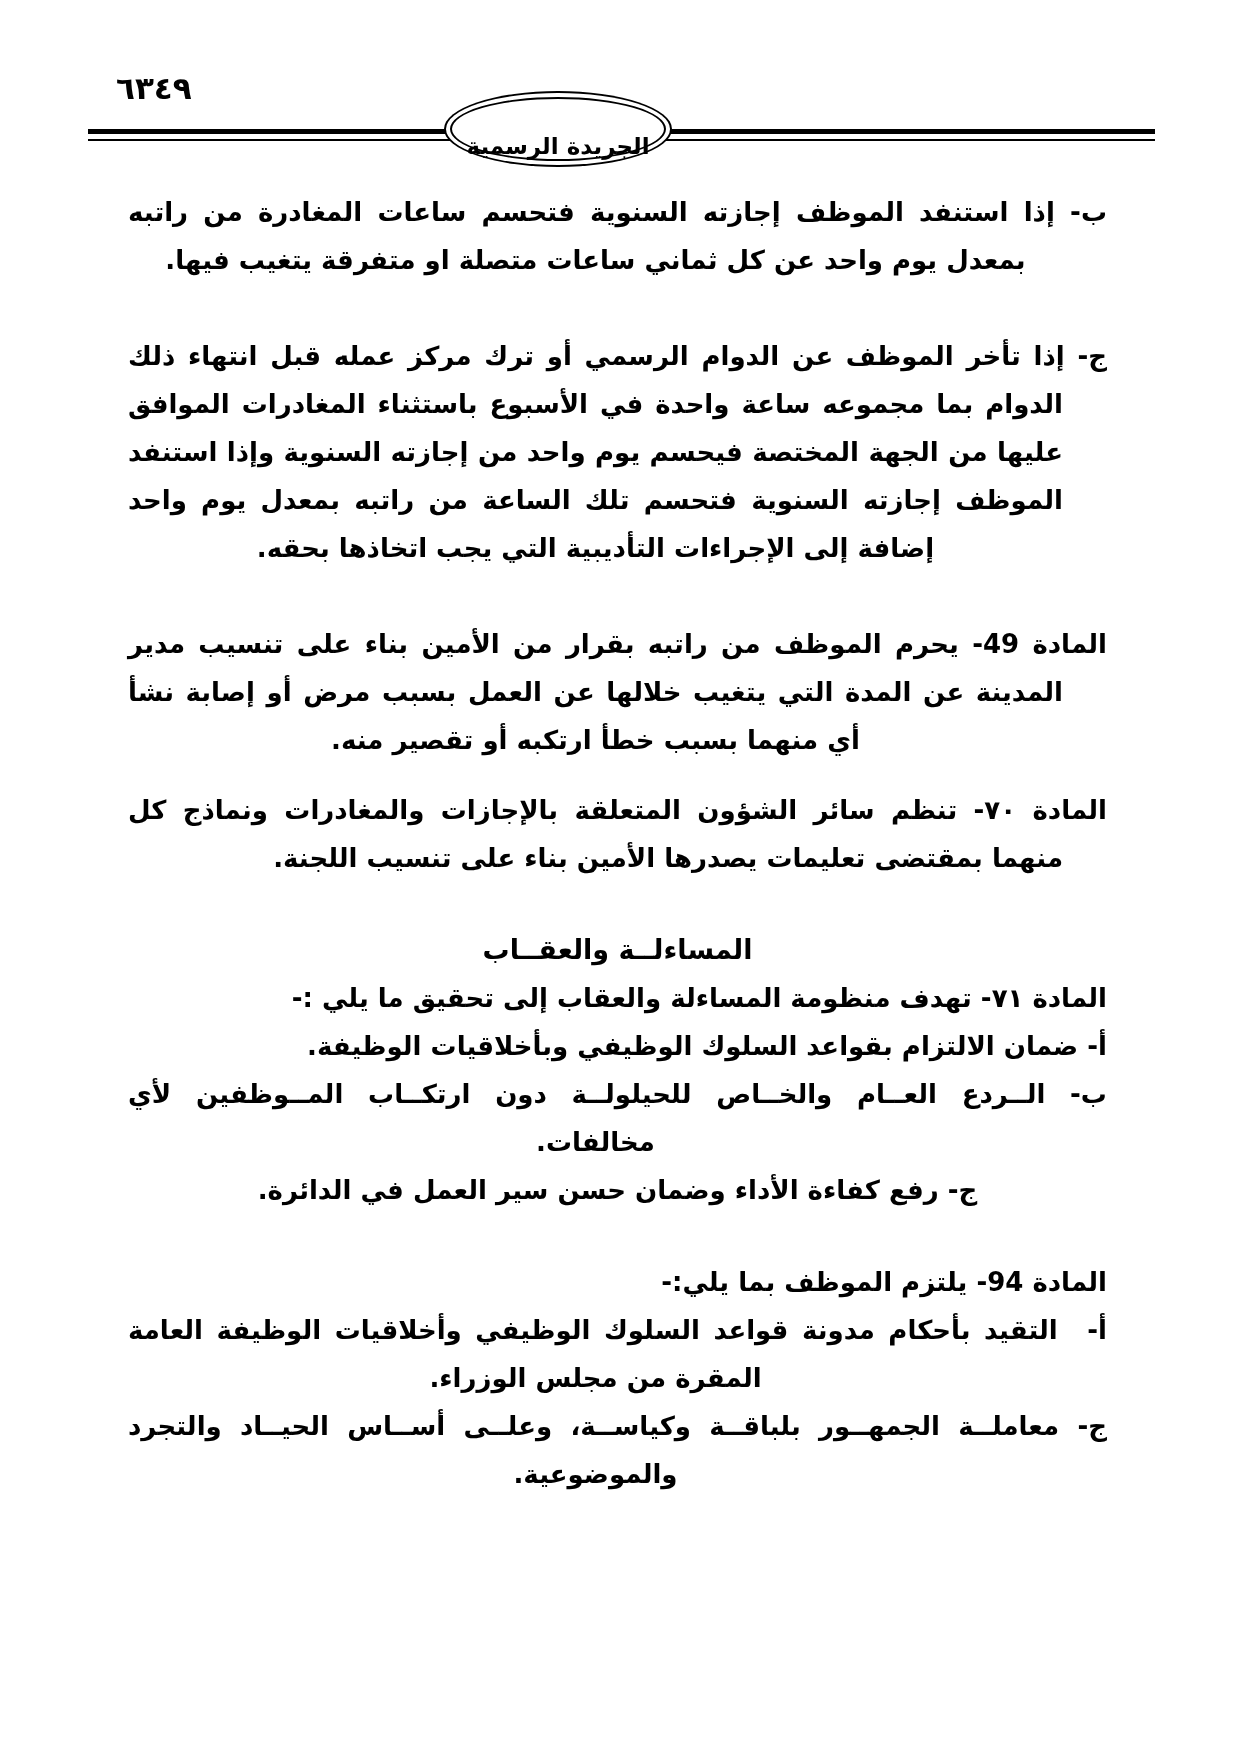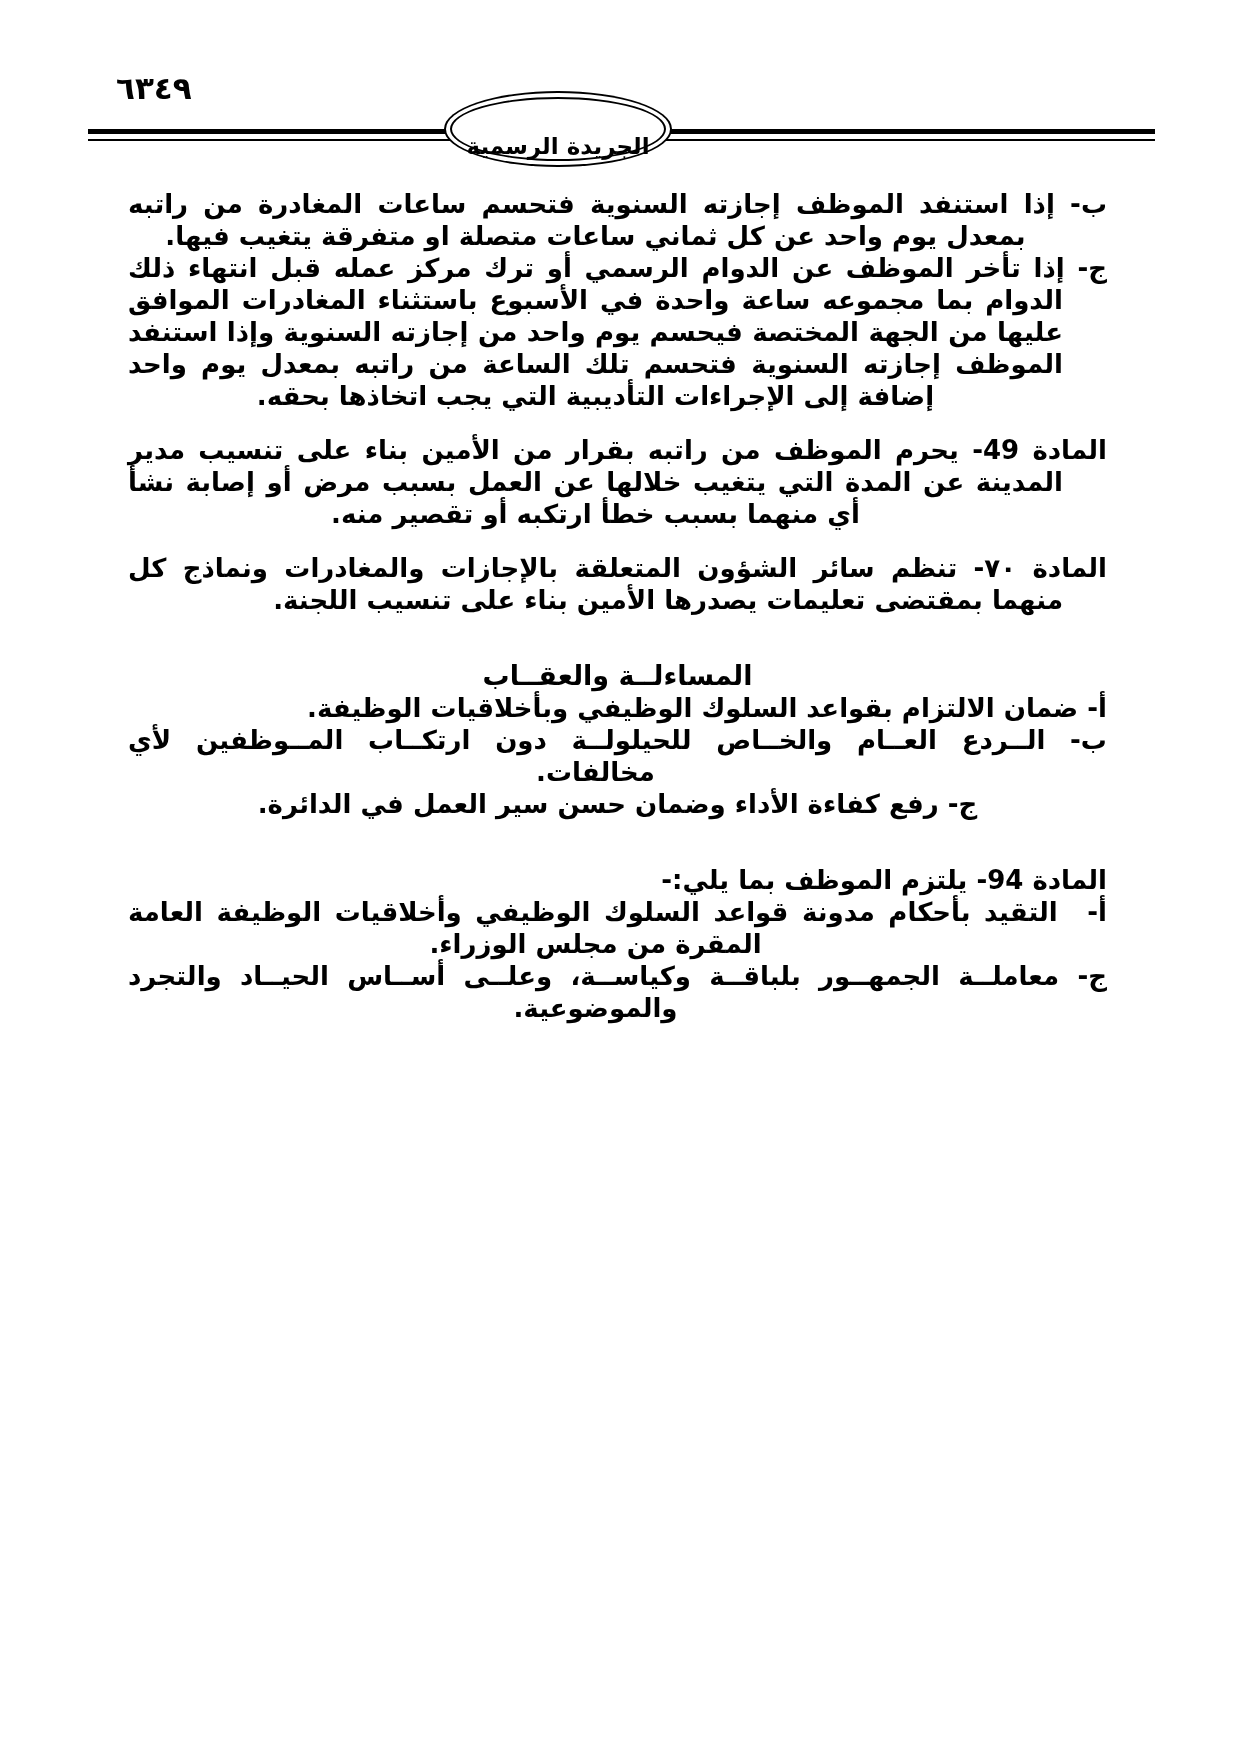--- a/index.html
+++ b/index.html
@@ -65,39 +65,39 @@
   }
 
   
   .content {
     position: absolute;
     top: 188px;
     right: 134px;
     left: 128px;
     font-size: 26px;
     font-weight: 700;
-    line-height: 32px;
+    line-height: 48px;
     text-align: justify;
   }
   .para {
     margin: 0;
     text-align: justify;
   }
   .hang {
     padding-right: 44px;
     text-indent: -44px;
   }
   .last-center { text-align-last: center; }
   .center-line {
     text-align: center;
     text-align-last: center;
     padding-right: 0;
     text-indent: 0;
   }
-  .mb22 { margin-bottom: 22px; }
+  .mb22 { margin-bottom: 22px; margin-top: 48px; }
   .mb44 { margin-bottom: 44px; }
   .section-heading {
     margin: 10px 0 0 0;
     font-size: 27px;
     font-weight: 700;
     text-align: center;
   }
   .lbl { white-space: nowrap; }
   .lbl.sp { margin-left: 16px; }
 </style>
@@ -120,20 +120,21 @@
     <p class="para hang last-center"><span class="lbl">ب-</span> <span>إذا استنفد الموظف إجازته السنوية فتحسم ساعات المغادرة من راتبه بمعدل يوم واحد عن كل ثماني ساعات متصلة او متفرقة يتغيب فيها.</span></p>
 
     <p class="para hang last-center mb22"><span class="lbl">ج-</span> <span>إذا تأخر الموظف عن الدوام الرسمي أو ترك مركز عمله قبل انتهاء ذلك الدوام بما مجموعه ساعة واحدة في الأسبوع باستثناء المغادرات الموافق عليها من الجهة المختصة فيحسم يوم واحد من إجازته السنوية وإذا استنفد الموظف إجازته السنوية فتحسم تلك الساعة من راتبه بمعدل يوم واحد إضافة إلى الإجراءات التأديبية التي يجب اتخاذها بحقه.</span></p>
 
     <p class="para hang last-center mb22"><span class="lbl">المادة 49-</span> <span>يحرم الموظف من راتبه بقرار من الأمين بناء على تنسيب مدير المدينة عن المدة التي يتغيب خلالها عن العمل بسبب مرض أو إصابة نشأ أي منهما بسبب خطأ ارتكبه أو تقصير منه.</span></p>
 
     <p class="para hang mb44"><span class="lbl">المادة ٧٠-</span> <span>تنظم سائر الشؤون المتعلقة بالإجازات والمغادرات ونماذج كل منهما بمقتضى تعليمات يصدرها الأمين بناء على تنسيب اللجنة.</span></p>
 
     <h2 class="section-heading">المساءلــة والعقــاب</h2>
 
+    <p class="para hang"><span class="lbl">المادة ٧١-</span> <span>تهدف منظومة المساءلة والعقاب إلى تحقيق ما يلي :-</span></p>
 
     <p class="para hang"><span class="lbl">أ-</span> <span>ضمان الالتزام بقواعد السلوك الوظيفي وبأخلاقيات الوظيفة.</span></p>
 
     <p class="para hang last-center"><span class="lbl">ب-</span> <span>الــردع العــام والخــاص للحيلولــة دون ارتكــاب المــوظفين لأي مخالفات.</span></p>
 
     <p class="para center-line mb44"><span class="lbl">ج-</span> <span>رفع كفاءة الأداء وضمان حسن سير العمل في الدائرة.</span></p>
 
     <p class="para hang"><span class="lbl">المادة 94-</span> <span>يلتزم الموظف بما يلي:-</span></p>
 
     <p class="para hang last-center"><span class="lbl sp">أ-</span> <span>التقيد بأحكام مدونة قواعد السلوك الوظيفي وأخلاقيات الوظيفة العامة المقرة من مجلس الوزراء.</span></p>

